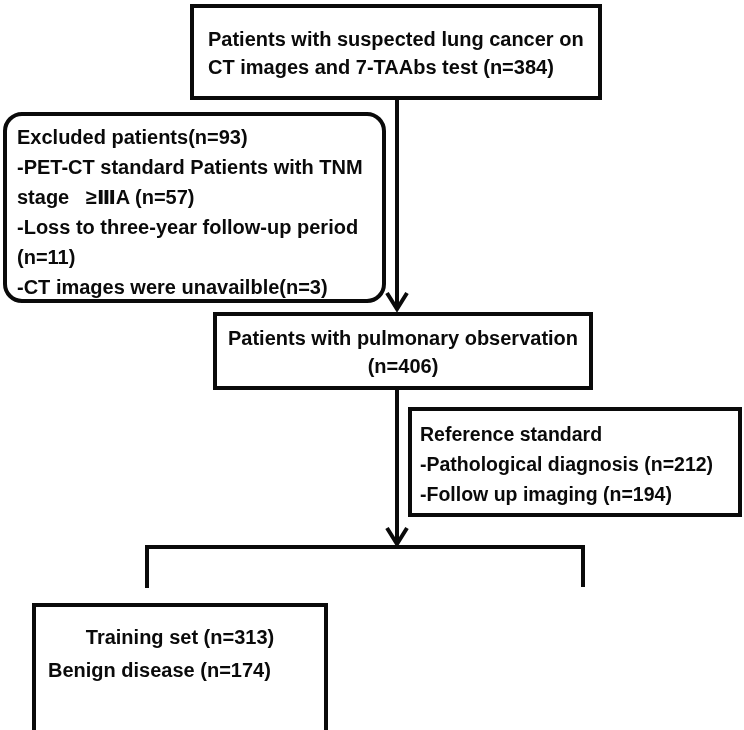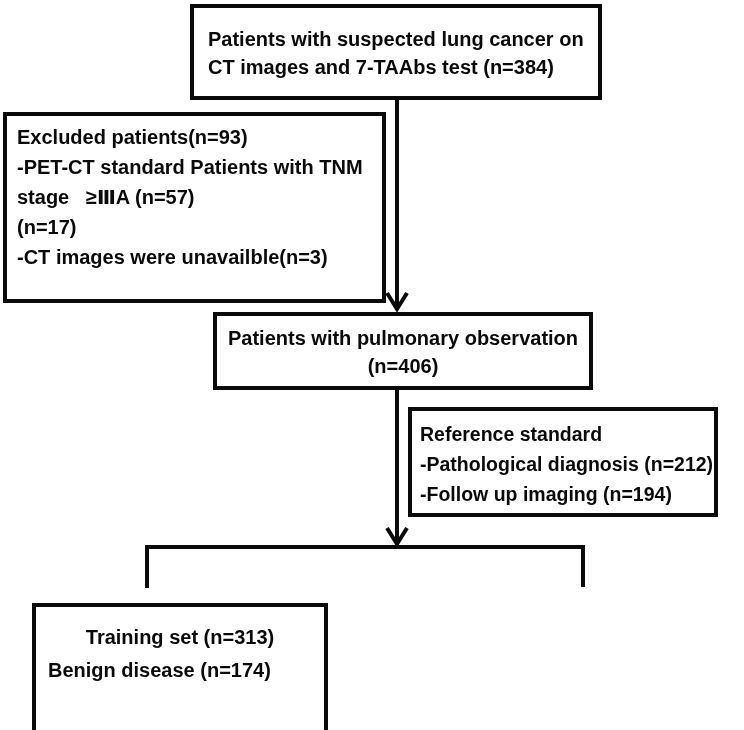--- a/index.html
+++ b/index.html
@@ -24,23 +24,23 @@
   }
   .fc-box {
     position: absolute;
     border: 4px solid var(--ink);
     background: var(--bg);
     font-size: 20px;
   }
   .fc-box .line { white-space: pre; }
   .center { text-align: center; }
   .box-suspected   { left: 190px; top: 4px;   width: 412px; height: 96px;  padding: 17px 14px; line-height: 28px; }
-  .box-excluded    { left: 3px;   top: 112px; width: 383px; height: 191px; padding: 6px 10px;  line-height: 30px; }
+  .box-excluded    { left: 3px;   top: 112px; width: 383px; height: 191px; padding: 6px 10px;  line-height: 30px; border-radius: 19px; }
   .box-observation { left: 213px; top: 312px; width: 380px; height: 78px;  padding: 8px 6px;  line-height: 28px; text-align: center; }
-  .box-reference   { left: 408px; top: 407px; width: 310px; height: 110px; padding: 8px 8px;   line-height: 30px; font-size: 19.5px; }
+  .box-reference   { left: 408px; top: 407px; width: 334px; height: 110px; padding: 8px 8px;   line-height: 30px; font-size: 19.5px; }
   .box-training    { left: 32px;  top: 603px; width: 296px; height: 135px; padding: 14px 12px; line-height: 33px; }
   .box-validation  { left: 448px; top: 586px; width: 285px; height: 139px; padding: 16px 14px; line-height: 33px; }
 </style>
 </head>
 <body>
 
 <div class="canvas">
 
   <svg class="connectors" viewBox="0 0 744 730" fill="none" stroke="currentColor" stroke-width="4">
 
@@ -55,21 +55,22 @@
 
   <div class="fc-box box-suspected">
     <div class="line">Patients with suspected lung cancer on</div>
     <div class="line">CT images and 7-TAAbs test (n=384)</div>
   </div>
 
   <div class="fc-box box-excluded">
     <div class="line">Excluded patients(n=93)</div>
     <div class="line">-PET-CT standard Patients with TNM</div>
     <div class="line">stage   ≥ⅢA (n=57)</div>
-    <div class="line">(n=17)</div>
+    <div class="line">-Loss to three-year follow-up period</div>
+    <div class="line">(n=11)</div>
     <div class="line">-CT images were unavailble(n=3)</div>
   </div>
 
   <div class="fc-box box-observation">
     <div class="line">Patients with pulmonary observation</div>
     <div class="line">(n=406)</div>
   </div>
 
   <div class="fc-box box-reference">
     <div class="line">Reference standard</div>

